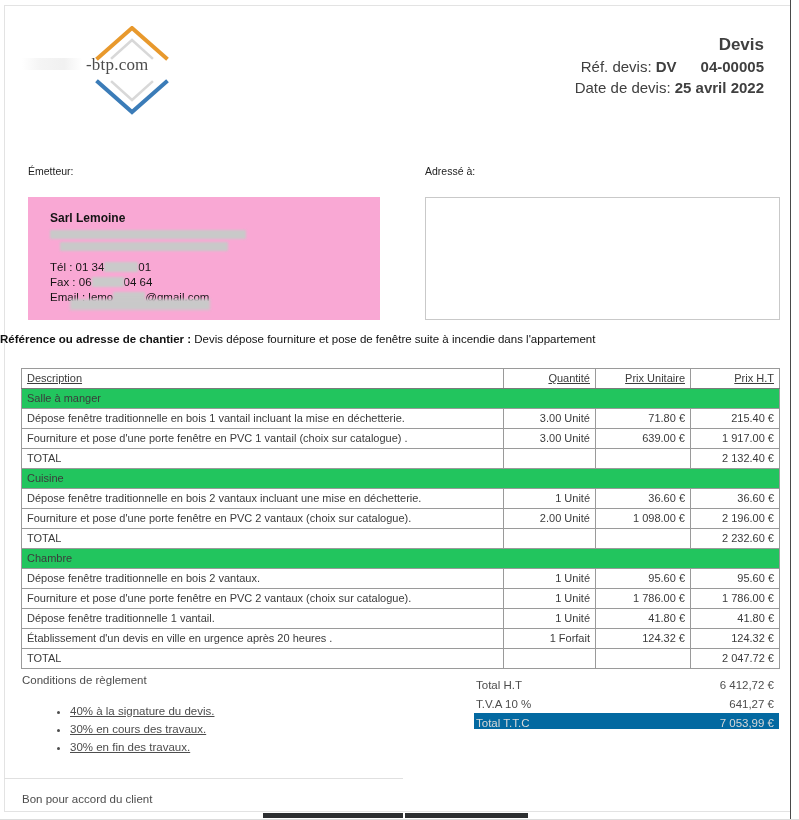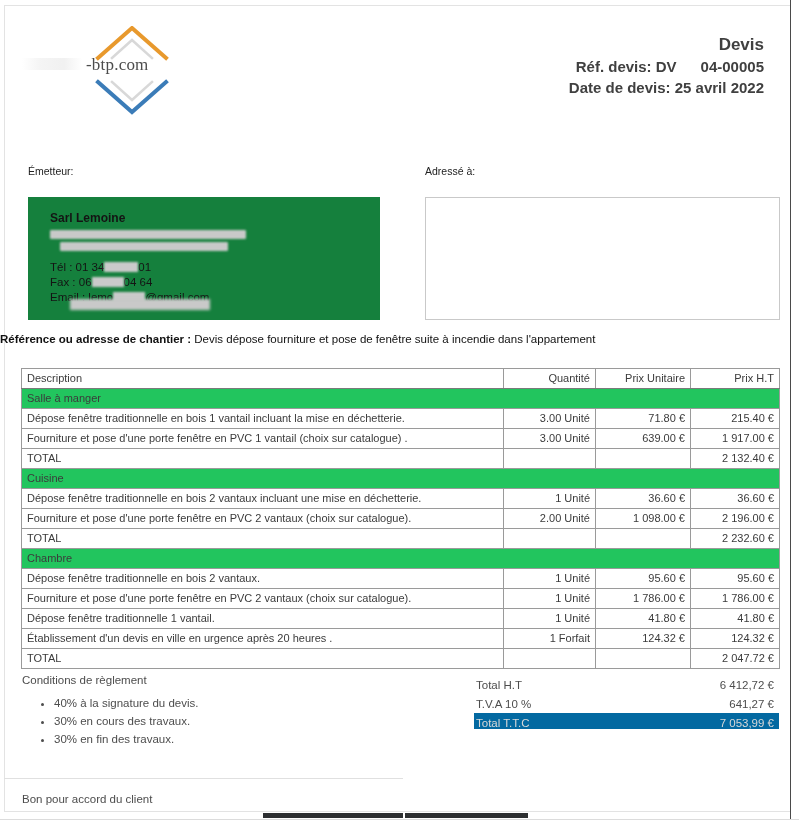--- a/index.html
+++ b/index.html
@@ -96,21 +96,21 @@
   .doc-title {
     font-size: 17px;
     font-weight: bold;
     line-height: 22px;
   }
   .meta-line {
     font-size: 15px;
     line-height: 21px;
     white-space: nowrap;
   }
-  .meta-line .lbl { font-weight: bold; }
+  .meta-line .lbl { font-weight: normal; }
   .meta-line .val { font-weight: bold; }
   .redacted-inline {
     display: inline-block;
     width: 24px;
     height: 11px;
     vertical-align: -1px;
     background: transparent;
   }
 
   
@@ -129,21 +129,21 @@
   .party-emitter {
     position: absolute;
     left: 28px;
     top: 0;
     width: 352px;
   }
   .emitter-box {
     position: relative;
     width: 352px;
     height: 123px;
-    background: #15803d;
+    background: #f9a8d4;
     overflow: hidden;
   }
   .emitter-inner {
     position: absolute;
     left: 22px;
     top: 14px;
     font-size: 11.5px;
     color: #141414;
     line-height: 15px;
   }
@@ -220,20 +220,21 @@
     padding: 3px 5px 4px 5px;
     font-weight: normal;
     vertical-align: middle;
     height: 17px;
     box-sizing: border-box;
   }
   .items thead th {
     color: #3b3b3b;
     font-size: 11px;
     border-bottom: 1px solid #7a7a7a;
+    text-decoration: underline;
   }
   .col-desc  { width: 482px; text-align: left; }
   .col-qty   { width: 92px;  text-align: right; }
   .col-pu    { width: 95px;  text-align: right; }
   .col-ht    { width: 89px;  text-align: right; }
 
   .section-row td {
     background: #22c55e;
     border-left: 1px solid #9a9a9a;
     border-right: 1px solid #9a9a9a;
@@ -246,23 +247,24 @@
   .conditions {
     position: absolute;
     left: 22px;
     top: 674px;
     width: 330px;
     font-size: 11.5px;
     color: #4d4d4d;
   }
   .conditions .cond-title { margin-bottom: 8px; }
   .conditions ul {
-    margin: 0;
+    margin: 16px;
     padding-left: 32px;
     list-style: disc;
+    text-decoration: underline;
   }
   .conditions li {
     line-height: 18px;
   }
 
   .totals {
     position: absolute;
     left: 474px;
     top: 675px;
     width: 305px;

